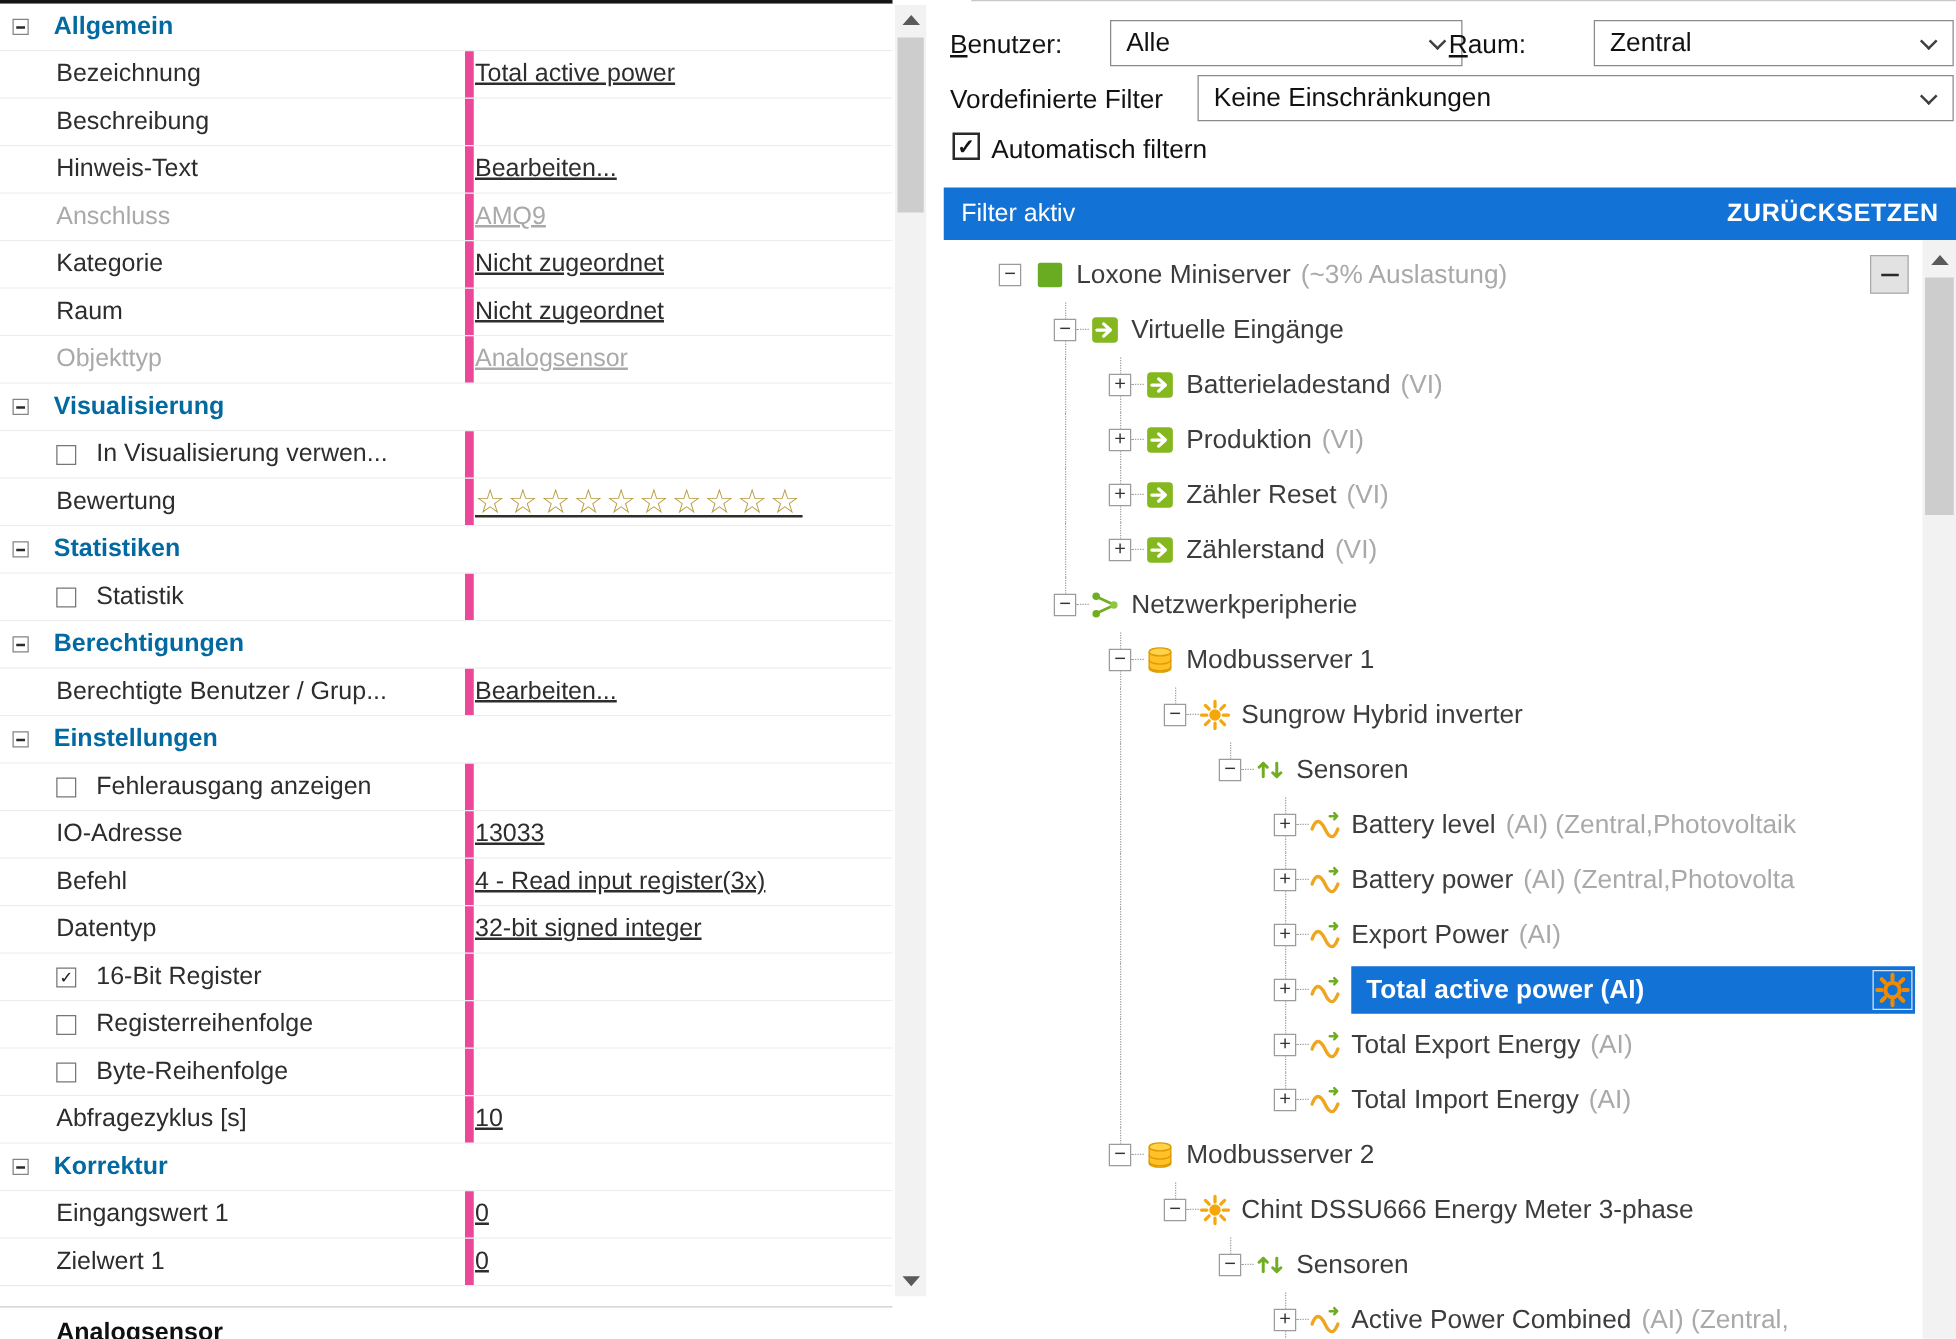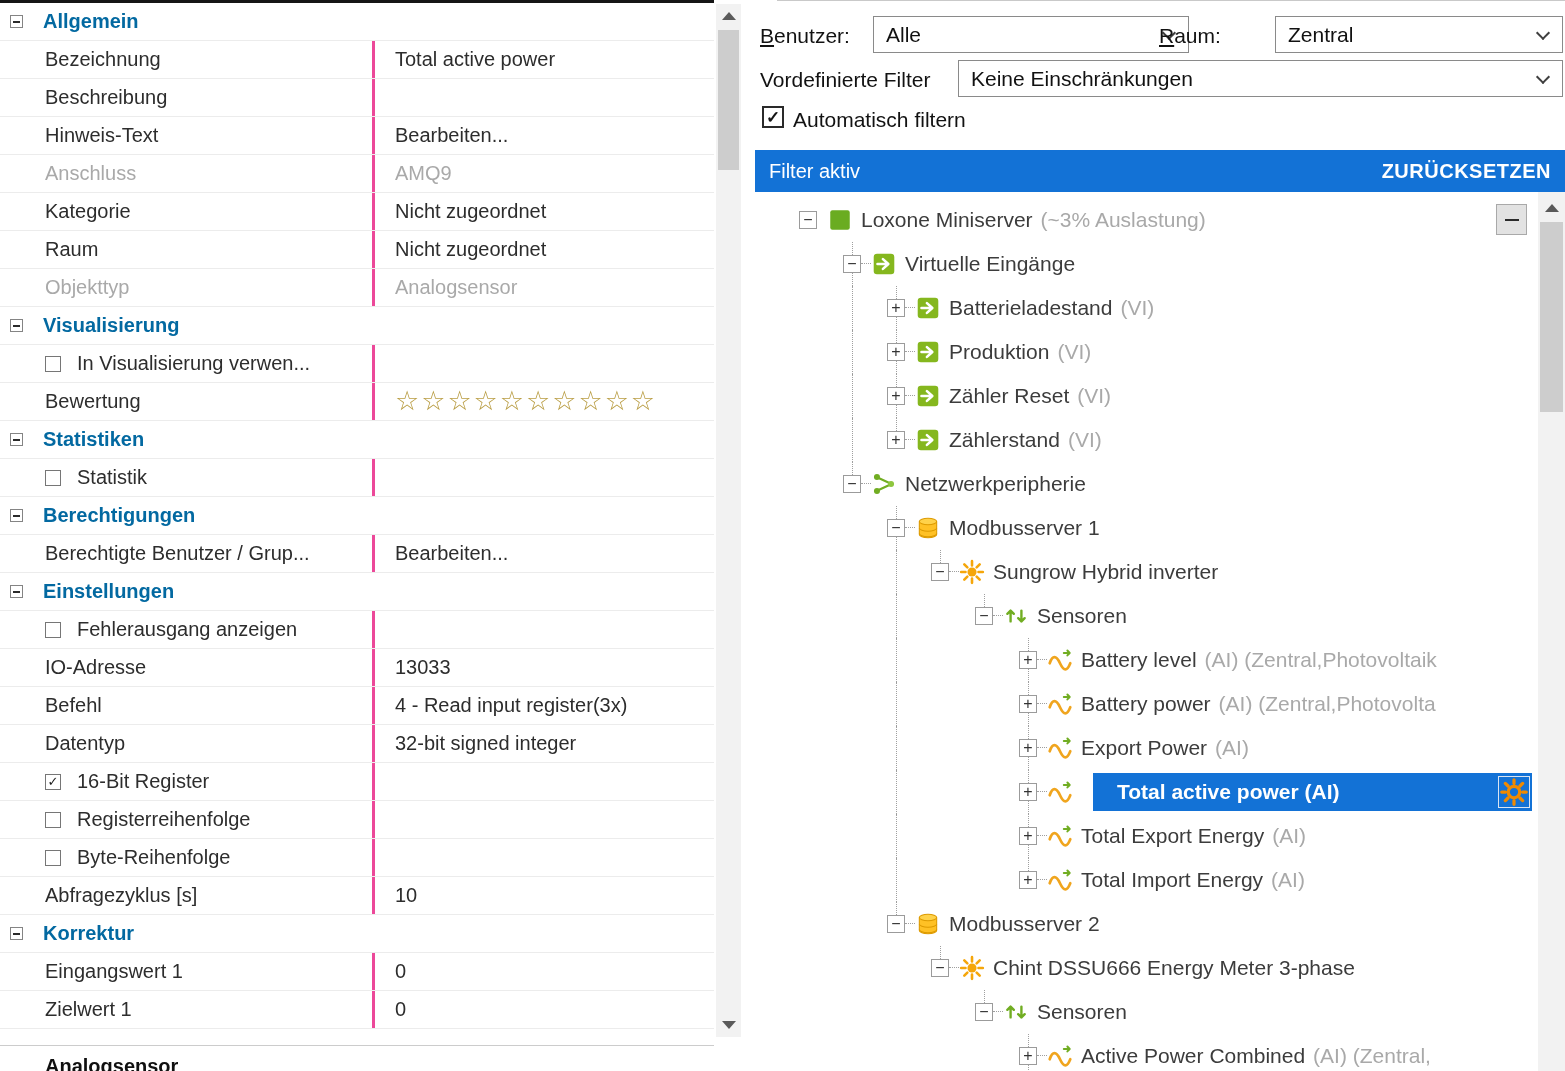--- a/index.html
+++ b/index.html
@@ -9,22 +9,22 @@
 
   
   #left-panel { position:absolute; left:0; top:0; width:745px; height:1071px; background:#fff; }
   #prop-grid { position:absolute; left:0; top:0; width:714px; border-top:3px solid #151515; background:#fff; }
   .prow { display:flex; height:38px; border-bottom:1px solid #ececec; align-items:center; background:#fff; }
   .sec-toggle { margin-left:10px; width:13px; height:13px; border:1px solid #848484; position:relative; background:#fff; flex:none; }
   .sec-toggle .bar { position:absolute; left:2px; top:5px; width:7px; height:1.5px; background:#2a2a2a; }
   .sec-label { margin-left:20px; font-weight:bold; font-size:20px; color:#0369a1; white-space:nowrap; }
   .plabel { width:372px; padding-left:45px; display:flex; align-items:center; gap:16px;
             font-size:20px; color:#2d2d2d; white-space:nowrap; overflow:hidden; height:100%; }
-  .pvalue { flex:1; border-left:3px solid #ec4899; align-self:stretch; display:flex; align-items:center;
-            padding-left:20px; font-size:20px; color:#2d2d2d; white-space:nowrap; overflow:hidden; }
+  .pvalue { flex:1; border-left:7px solid #ec4899; align-self:stretch; display:flex; align-items:center;
+            padding-left:1px; font-size:20px; color:#2d2d2d; white-space:nowrap; overflow:hidden;text-decoration:underline; }
   .dis { color:#a9a9a9; }
   .pcheck { width:16px; height:16px; border:1px solid #767676; background:#fff; flex:none;
             display:flex; align-items:center; justify-content:center; font-size:13px; color:#1c1c1c; line-height:1; }
   .stars { font-size:27px; color:#b99d43; letter-spacing:2px; line-height:1; white-space:nowrap; }
   #prop-footer { position:absolute; left:0; top:1045px; width:714px; border-top:1px solid #cccccc;
                  padding:9px 0 0 45px; font-weight:bold; font-size:20px; color:#101010; background:#fff; }
 
   
   .vscroll { position:absolute; background:#f2f2f2; }
   #left-scroll { left:716px; top:4px; width:25px; height:1033px; }
@@ -53,22 +53,22 @@
   #tree { position:absolute; left:0; top:192px; width:783px; bottom:0; overflow:hidden; padding-top:6px; background:#fff; }
   .trow { position:relative; height:44px; display:flex; align-items:center; font-size:21px; color:#3c3c3c; white-space:nowrap; }
   .vline { position:absolute; width:0; border-left:1px dotted #9f9f9f; }
   .hline { position:absolute; height:0; border-top:1px dotted #9f9f9f; top:21px; }
   .ebox { width:18px; height:18px; border:1px solid #9b9b9b; background:#fff; flex:none; z-index:1;
           display:flex; align-items:center; justify-content:center; font-size:16px; color:#333; line-height:1; padding-bottom:1px; }
   .ticon { width:26px; height:26px; margin-left:10px; flex:none; display:flex; align-items:center; justify-content:center; }
   .ticon svg { width:26px; height:26px; }
   .tlabel { margin-left:8px; }
   .tsuffix { margin-left:8px; color:#a9a9a9; }
-  .selbar { flex:1; margin-left:20px; margin-right:6px; background:var(--accent); height:38px;
-            display:flex; align-items:center; justify-content:space-between; padding-left:24px; }
+  .selbar { flex:1; margin-left:8px; margin-right:6px; background:var(--accent); height:38px;
+            display:flex; align-items:center; justify-content:space-between; padding-left:12px; }
   .selbar .tlabel { margin-left:0; color:#fff; font-weight:bold; }
   .gearbox { width:32px; height:32px; border:1px solid #d9e4f2; display:flex; align-items:center; justify-content:center; margin-right:2px; flex:none; }
   #collapse-all { position:absolute; left:741px; top:204px; width:31px; height:31px; background:#e2e2e2;
                   border:1px solid #a9a9a9; display:flex; align-items:center; justify-content:center; }
   #collapse-all .bar { width:14px; height:2px; background:#2a2a2a; }
 </style>
 </head>
 <body>
 
 <div id="left-panel">
@@ -253,21 +253,21 @@
     <div class="sb-btn" style="bottom:0">
         <span class="tri-down"></span>
       </div>
   </div>
 </div>
 
 <div id="right-panel">
   <div id="top-line"></div>
 
   <span class="flabel mnemonic" style="left:5px;top:24px">Benutzer:</span>
-  <div class="dd" style="left:118px;top:16px;width:316px">
+  <div class="dd" style="left:133px;top:16px;width:282px">
     <span>Alle</span>
     <span class="chev"></span>
   </div>
   <span class="flabel mnemonic" style="left:404px;top:24px">Raum:</span>
   <div class="dd" style="left:520px;top:16px;width:288px">
     <span>Zentral</span>
     <span class="chev"></span>
   </div>
 
   <span class="flabel" style="left:5px;top:68px">Vordefinierte Filter</span>

